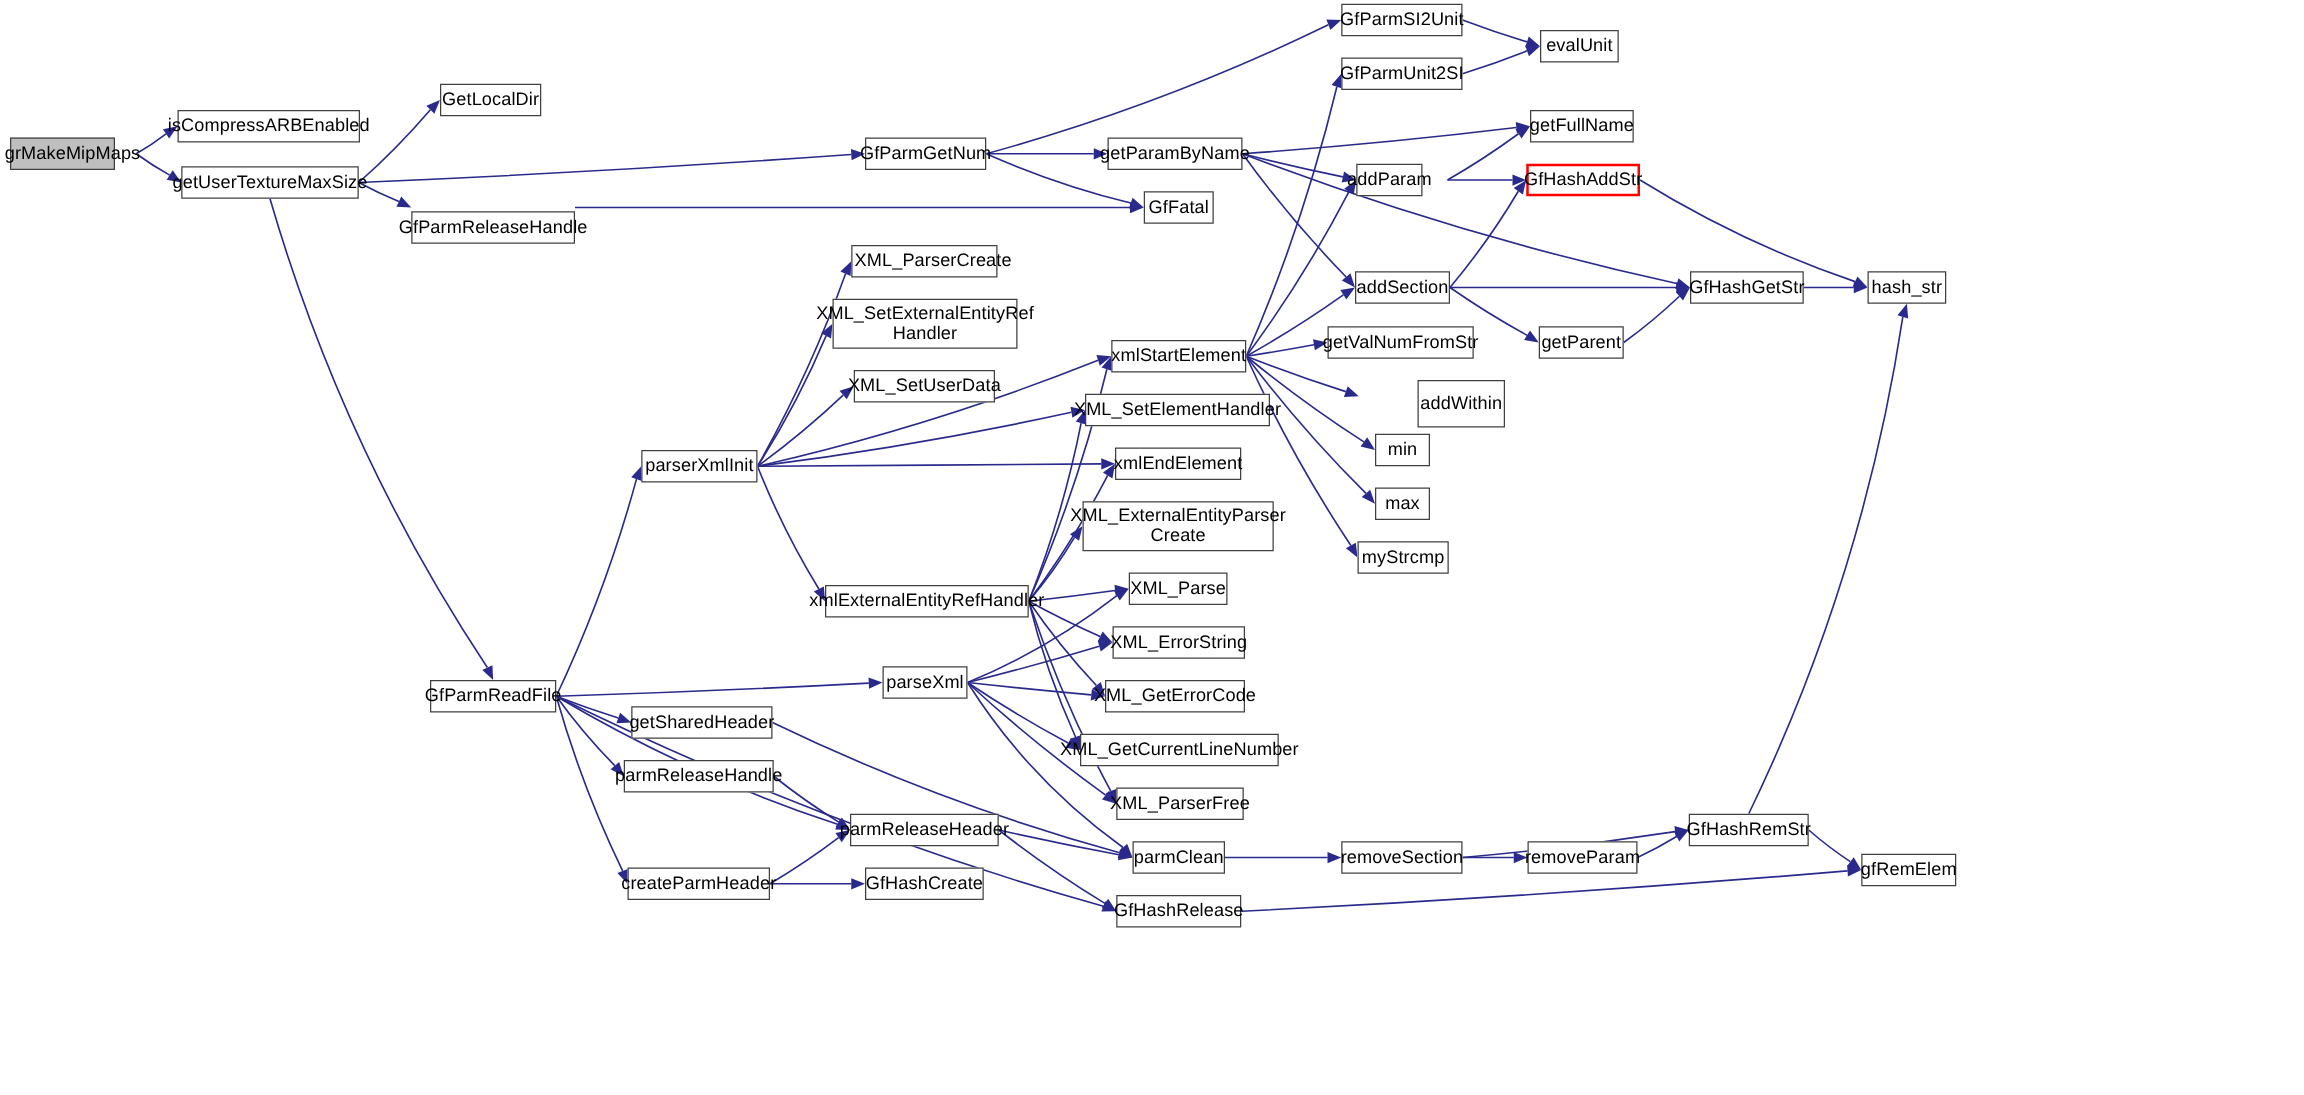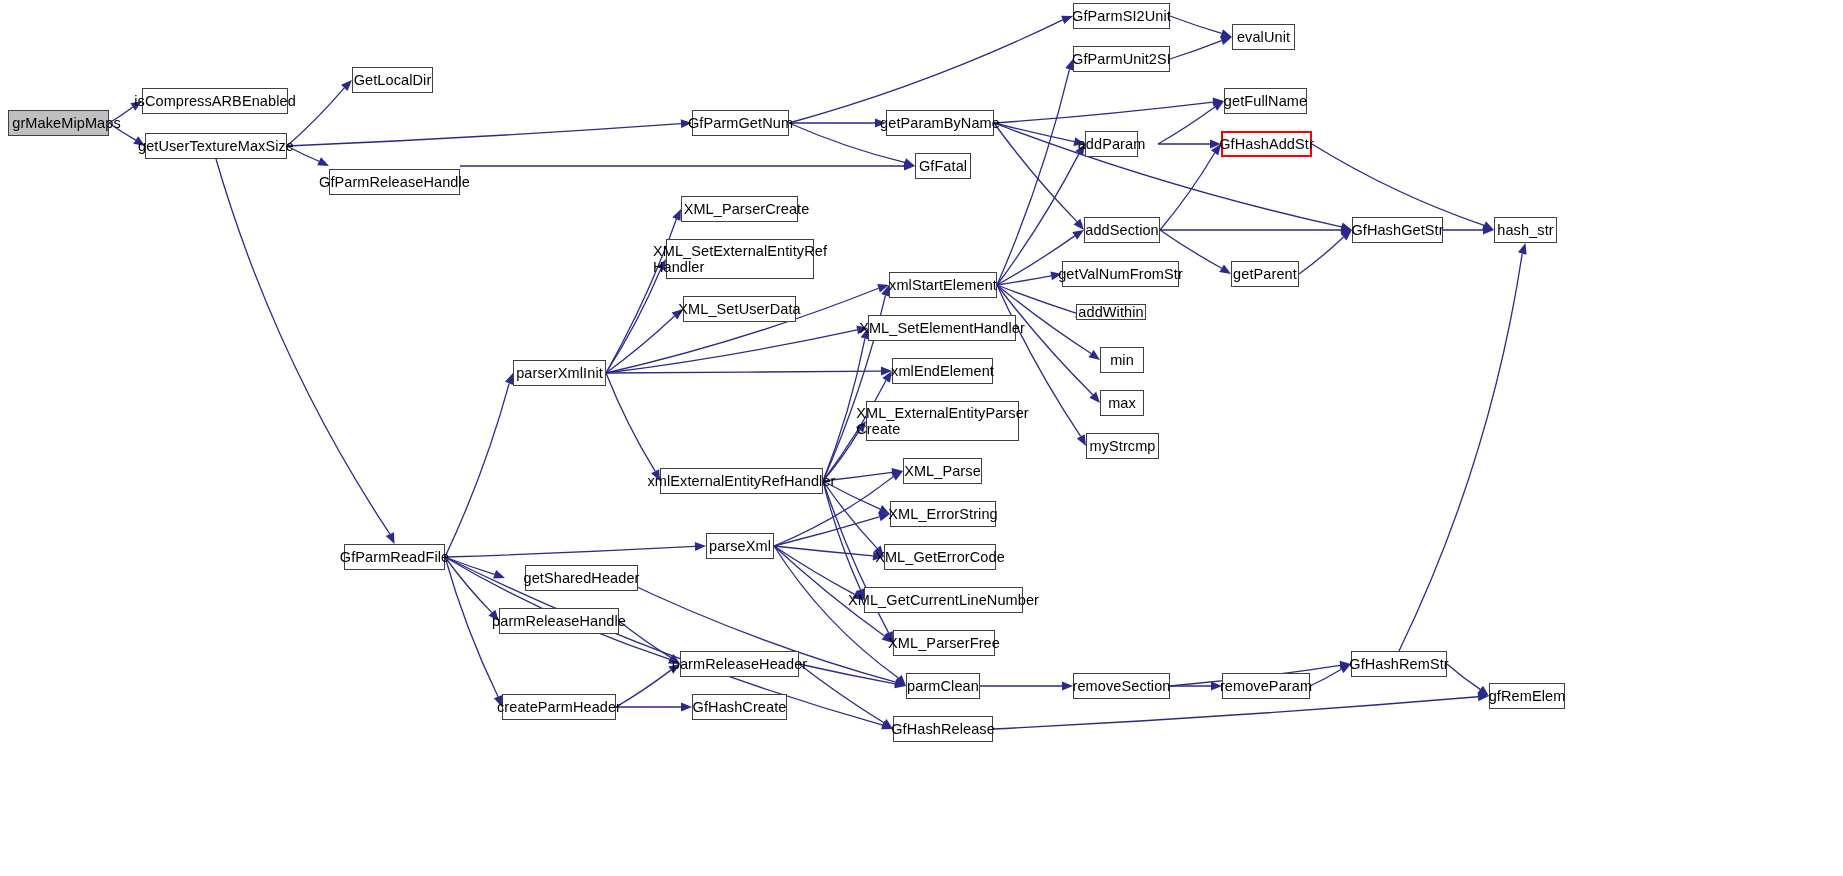--- a/index.html
+++ b/index.html
@@ -28,21 +28,21 @@
     position: absolute;
     box-sizing: border-box;
     border: 1px solid #404040;
     background: #ffffff;
     color: #000000;
     font-size: 14.5px;
     line-height: 1.12;
     display: flex;
     align-items: center;
     justify-content: center;
-    text-align: left;
+    text-align: center;
     white-space: pre-line;
     letter-spacing: 0.1px;
     z-index: 5;
   }
   .node.root {
     background: #bfbfbf;
     border-color: #404040;
   }
   .node.highlight {
     border: 2px solid #ff0000;
@@ -195,40 +195,40 @@
       <polygon points="1351,664 1340.6233310047246,669.7943714553428 1339.5374005284748,660.8601252643789" fill="#2a2a8c"></polygon>
       <path d="M 1310 686 Q 1326.1123462628616 678.4553990685555 1341.3072370513007 669.2009947529606" stroke="#2a2a8c" stroke-width="1.3" fill="none"></path>
       <polygon points="1351,664 1343.4349167229664,673.1662159592466 1339.179557379635,665.2357735466745" fill="#2a2a8c"></polygon>
       <path d="M 1399 651 Q 1490.7082604482218 461.5817492867341 1522.242443647202 253.50658491653428" stroke="#2a2a8c" stroke-width="1.3" fill="none"></path>
       <polygon points="1525.5,243 1526.5405920221478,254.83922160631528 1517.944295272256,252.17394822675328" fill="#2a2a8c"></polygon>
       <path d="M 1447 664 Q 1462.7698773544423 677.7892755593641 1480.2502510796426 689.3335246321086" stroke="#2a2a8c" stroke-width="1.3" fill="none"></path>
       <polygon points="1489,696 1477.5230566109597,692.9129673722548 1482.9774455483255,685.7540818919624" fill="#2a2a8c"></polygon>
       <path d="M 993 729 Q 1235.7881635966507 717.0139478624286 1478.0242654481408 696.7302404036519" stroke="#2a2a8c" stroke-width="1.3" fill="none"></path>
       <polygon points="1489,696 1478.3230001587256,701.2203136294124 1477.725530737556,692.2401671778914" fill="#2a2a8c"></polygon>
     </svg>
-<div class="node root" style="left: 8px; top: 110px; width: 101px; height: 26px; padding-left: 16px;">grMakeMipMaps</div>
+<div class="node root" style="left: 8px; top: 110px; width: 84px; height: 26px; padding-left: 16px;">grMakeMipMaps</div>
     <div class="node" style="left: 142px; top: 88px; width: 146px; height: 26px;">isCompressARBEnabled</div>
     <div class="node" style="left: 145px; top: 133px; width: 142px; height: 26px;">getUserTextureMaxSize</div>
     <div class="node" style="left: 352px; top: 67px; width: 81px; height: 26px;">GetLocalDir</div>
     <div class="node" style="left: 329px; top: 169px; width: 131px; height: 26px;">GfParmReleaseHandle</div>
     <div class="node" style="left: 692px; top: 110px; width: 97px; height: 26px;">GfParmGetNum</div>
     <div class="node" style="left: 915px; top: 153px; width: 56px; height: 26px;">GfFatal</div>
     <div class="node" style="left: 886px; top: 110px; width: 108px; height: 26px;">getParamByName</div>
     <div class="node" style="left: 1073px; top: 3px; width: 97px; height: 26px;">GfParmSI2Unit</div>
     <div class="node" style="left: 1073px; top: 46px; width: 97px; height: 26px;">GfParmUnit2SI</div>
     <div class="node" style="left: 1232px; top: 24px; width: 63px; height: 26px;">evalUnit</div>
     <div class="node" style="left: 1224px; top: 88px; width: 83px; height: 26px;">getFullName</div>
     <div class="node" style="left: 1085px; top: 131px; width: 53px; height: 26px;">addParam</div>
     <div class="node highlight" style="left: 1221px; top: 131px; width: 91px; height: 26px;">GfHashAddStr</div>
     <div class="node" style="left: 1084px; top: 217px; width: 76px; height: 26px;">addSection</div>
     <div class="node" style="left: 1062px; top: 261px; width: 117px; height: 26px;">getValNumFromStr</div>
     <div class="node" style="left: 1231px; top: 261px; width: 68px; height: 26px;">getParent</div>
     <div class="node" style="left: 1352px; top: 217px; width: 91px; height: 26px;">GfHashGetStr</div>
     <div class="node" style="left: 1494px; top: 217px; width: 63px; height: 26px;">hash_str</div>
-    <div class="node" style="left: 1076px; top: 304px; width: 70px; height: 16px;">addWithin</div>
+    <div class="node" style="left: 1134px; top: 304px; width: 70px; height: 38px;">addWithin</div>
     <div class="node" style="left: 1100px; top: 347px; width: 44px; height: 26px;">min</div>
     <div class="node" style="left: 1100px; top: 390px; width: 44px; height: 26px;">max</div>
     <div class="node" style="left: 1086px; top: 433px; width: 73px; height: 26px;">myStrcmp</div>
     <div class="node" style="left: 889px; top: 272px; width: 108px; height: 26px;">xmlStartElement</div>
     <div class="node" style="left: 681px; top: 196px; width: 117px; height: 26px; padding-left: 14px;">XML_ParserCreate</div>
     <div class="node" style="left: 666px; top: 239px; width: 148px; height: 40px;">XML_SetExternalEntityRef
 Handler</div>
     <div class="node" style="left: 683px; top: 296px; width: 113px; height: 26px;">XML_SetUserData</div>
     <div class="node" style="left: 513px; top: 360px; width: 93px; height: 26px;">parserXmlInit</div>
     <div class="node" style="left: 868px; top: 315px; width: 148px; height: 26px;">XML_SetElementHandler</div>
@@ -236,21 +236,21 @@
     <div class="node" style="left: 866px; top: 401px; width: 153px; height: 40px;">XML_ExternalEntityParser
 Create</div>
     <div class="node" style="left: 660px; top: 468px; width: 163px; height: 26px;">xmlExternalEntityRefHandler</div>
     <div class="node" style="left: 903px; top: 458px; width: 79px; height: 26px;">XML_Parse</div>
     <div class="node" style="left: 890px; top: 501px; width: 106px; height: 26px;">XML_ErrorString</div>
     <div class="node" style="left: 884px; top: 544px; width: 112px; height: 26px;">XML_GetErrorCode</div>
     <div class="node" style="left: 864px; top: 587px; width: 159px; height: 26px;">XML_GetCurrentLineNumber</div>
     <div class="node" style="left: 893px; top: 630px; width: 102px; height: 26px;">XML_ParserFree</div>
     <div class="node" style="left: 706px; top: 533px; width: 68px; height: 26px;">parseXml</div>
     <div class="node" style="left: 344px; top: 544px; width: 101px; height: 26px;">GfParmReadFile</div>
-    <div class="node" style="left: 505px; top: 565px; width: 113px; height: 26px; margin-left: 20px;">getSharedHeader</div>
+    <div class="node" style="left: 505px; top: 565px; width: 113px; height: 26px;">getSharedHeader</div>
     <div class="node" style="left: 499px; top: 608px; width: 120px; height: 26px;">parmReleaseHandle</div>
     <div class="node" style="left: 680px; top: 651px; width: 119px; height: 26px;">parmReleaseHeader</div>
     <div class="node" style="left: 502px; top: 694px; width: 114px; height: 26px;">createParmHeader</div>
     <div class="node" style="left: 692px; top: 694px; width: 95px; height: 26px;">GfHashCreate</div>
     <div class="node" style="left: 906px; top: 673px; width: 74px; height: 26px;">parmClean</div>
     <div class="node" style="left: 893px; top: 716px; width: 100px; height: 26px;">GfHashRelease</div>
     <div class="node" style="left: 1073px; top: 673px; width: 97px; height: 26px;">removeSection</div>
     <div class="node" style="left: 1222px; top: 673px; width: 88px; height: 26px;">removeParam</div>
     <div class="node" style="left: 1351px; top: 651px; width: 96px; height: 26px;">GfHashRemStr</div>
     <div class="node" style="left: 1489px; top: 683px; width: 76px; height: 26px;">gfRemElem</div>

